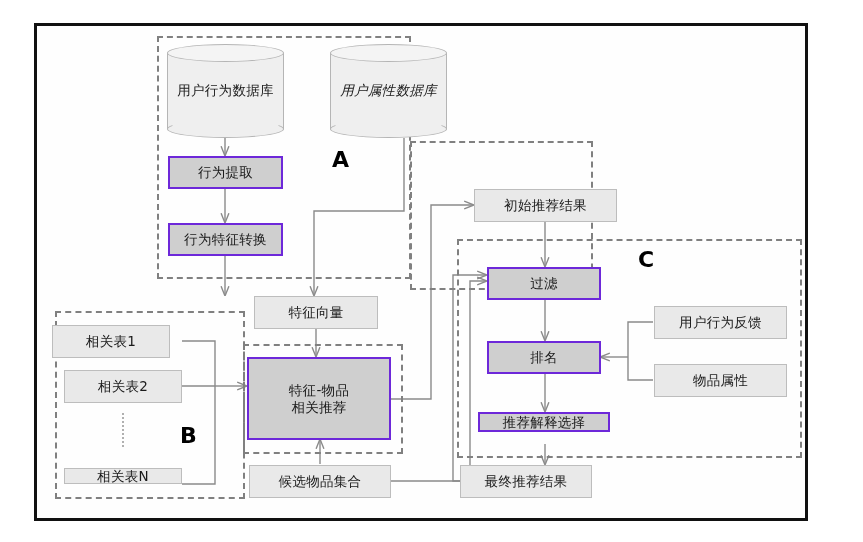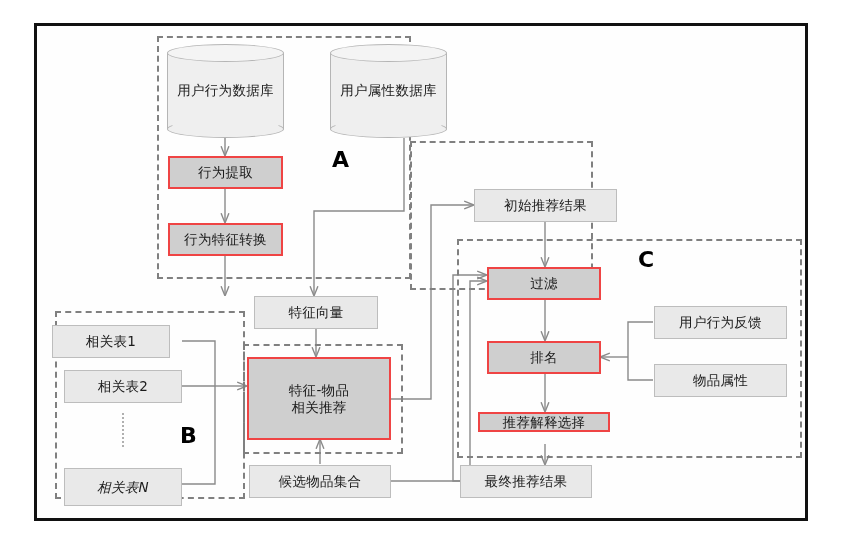--- a/index.html
+++ b/index.html
@@ -45,21 +45,21 @@
     color: #1a1a1a;
     line-height: 1.25;
     letter-spacing: 0.3px;
   }
   .node.light {
     background: #e9e9e9;
     border: 1px solid #bdbdbd;
   }
   .node.dark {
     background: #cfcfcf;
-    border: 2px solid #ef4444;
+    border: 2px solid #6d28d9;
   }
   
   .cyl {
     position: absolute;
     box-sizing: border-box;
   }
   .cyl .body {
     position: absolute;
     left: 0;
     top: 9px;
@@ -196,21 +196,21 @@
   <div class="group" style="left:457px; top:239px; width:345px; height:219px;"></div>
   <div class="group-label" style="left:638px; top:247px;">C</div>
 
   <div class="cyl" style="left:167px; top:44px; width:117px; height:94px;">
     <div class="body"></div>
     <div class="bottom"></div>
     <div class="top"></div>
     <div class="cyl-label">用户行为数据库</div>
   </div>
 
-  <div class="cyl" style="left:330px; top:44px; width:117px; height:94px;">
+  <div class="cyl" style="left:330px; top:44px; width:117px; height:94px;font-style:italic;">
     <div class="body"></div>
     <div class="bottom"></div>
     <div class="top"></div>
     <div class="cyl-label">用户属性数据库</div>
   </div>
 
   <div class="node dark" style="left:168px; top:156px; width:115px; height:33px;">
     <span>行为提取</span>
   </div>
 
@@ -225,21 +225,21 @@
   <div class="node light" style="left:52px; top:325px; width:118px; height:33px;">
     <span>相关表1</span>
   </div>
 
   <div class="node light" style="left:64px; top:370px; width:118px; height:33px;">
     <span>相关表2</span>
   </div>
 
   <div class="vdots" style="left:122px; top:413px;"></div>
 
-  <div class="node light" style="left:64px; top:468px; width:118px; height:38px;font-style:italic;">
+  <div class="node light" style="left:64px; top:468px; width:118px; height:16px;">
     <span>相关表N</span>
   </div>
 
   <div class="node dark" style="left:247px; top:357px; width:144px; height:83px; flex-direction:column;">
     <span>特征-物品</span>
     <span>相关推荐</span>
   </div>
 
   <div class="node light" style="left:249px; top:465px; width:142px; height:33px;">
     <span>候选物品集合</span>

